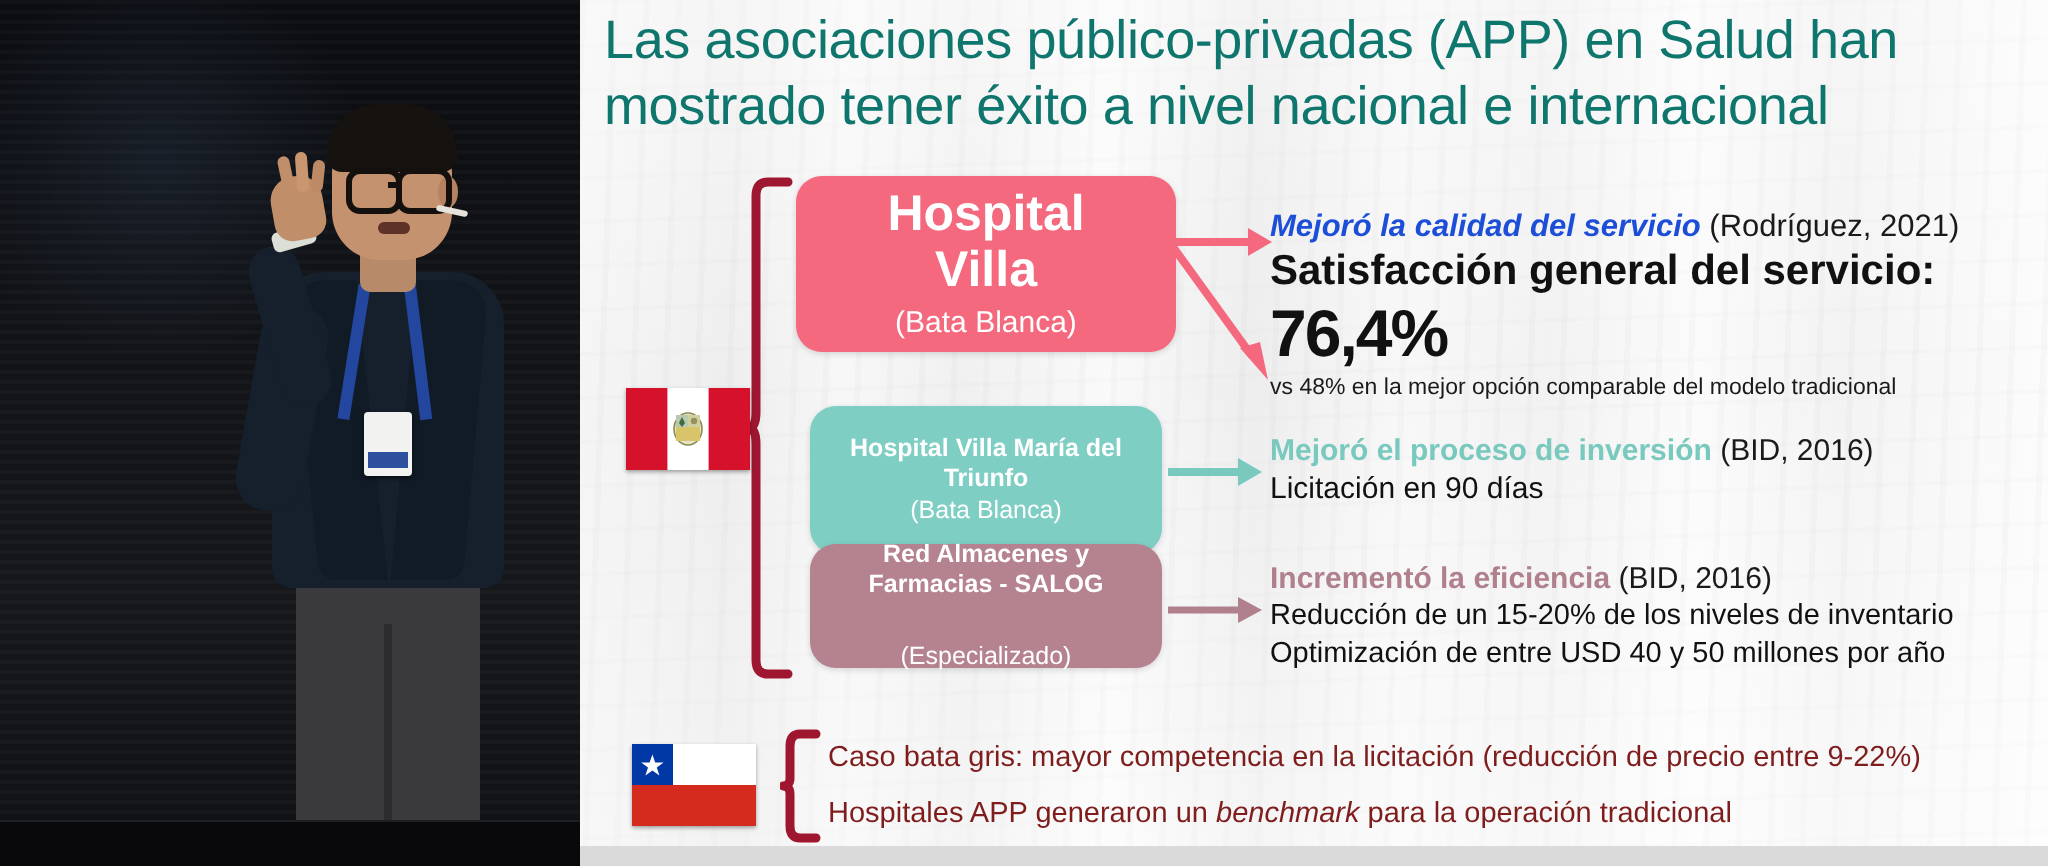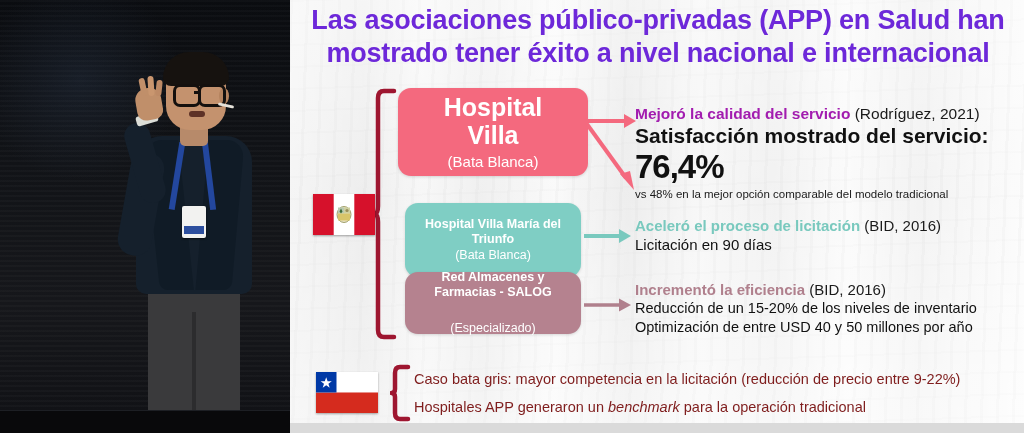--- a/index.html
+++ b/index.html
@@ -63,22 +63,22 @@
         linear-gradient(90deg,#d3d3d3 0%,#bdbdbd 10%,#e4e4e4 18%,#cfcfcf 26%,#f0f0f0 36%,#c9c9c9 46%,
                         #e6e6e6 56%,#d0d0d0 66%,#efefef 76%,#cacaca 86%,#ededed 100%),
         linear-gradient(180deg,#dcdcdc 0%,#cfcfcf 30%,#e2e2e2 60%,#d6d6d6 100%);}
   #slide .bg-streaks{position:absolute;inset:0;opacity:.5;
       background:repeating-linear-gradient(92deg,rgba(120,120,120,.10) 0 3px,rgba(255,255,255,0) 3px 16px),
                  repeating-linear-gradient(178deg,rgba(150,150,150,.08) 0 2px,rgba(255,255,255,0) 2px 22px);}
   #slide .bg-wash{position:absolute;inset:0;background:linear-gradient(180deg,rgba(255,255,255,.55),rgba(255,255,255,.30) 45%,rgba(255,255,255,.58));}
   #slide .bottom-strip{position:absolute;left:0;bottom:0;width:100%;height:10px;background:#dadada;}
 
   
-  #title{position:absolute;left:12px;top:4px;width:712px;text-align:center;color:#6d28d9;
-      font-size:27px;line-height:33px;font-weight:700;letter-spacing:-.2px;}
+  #title{position:absolute;left:12px;top:4px;width:712px;text-align:left;color:#0f766e;
+      font-size:27px;line-height:33px;font-weight:400;letter-spacing:-.2px;}
 
   
   .box{position:absolute;border-radius:13px;color:#fff;text-align:center;
        display:flex;flex-direction:column;align-items:center;justify-content:center;
        box-shadow:0 1px 3px rgba(0,0,0,.14);}
   .box .t1{font-weight:bold;}
   .box .t2{font-weight:400;}
 
   #box-barton{left:108px;top:88px;width:190px;height:88px;background:#f4697e;}
   #box-barton .t1{font-size:25px;line-height:28px;}
@@ -102,21 +102,21 @@
   .flag{position:absolute;box-shadow:0 1px 2px rgba(0,0,0,.35);}
   #flag-peru{left:23px;top:194px;width:62px;height:41px;}
   #flag-chile{left:26px;top:372px;width:62px;height:41px;}
 
   
   .rtext{position:absolute;color:#111;}
   .rhead{font-weight:bold;}
   .rsrc{font-weight:400;color:#1a1a1a;}
   #rt-1{left:345px;top:104px;width:380px;}
   #rt-1 .l1{font-size:15.5px;line-height:19px;}
-  #rt-1 .l1 .rhead{color:#a21caf;}
+  #rt-1 .l1 .rhead{color:#1d4ed8;font-style:italic;}
   #rt-1 .l2{font-size:21px;line-height:25px;font-weight:bold;color:#111;}
   #rt-1 .l3{font-size:33px;line-height:38px;font-weight:bold;color:#111;letter-spacing:-1px;}
   #rt-1 .l4{font-size:11.5px;line-height:15px;color:#1a1a1a;margin-top:1px;}
 
   #rt-2{left:345px;top:216px;width:380px;}
   #rt-2 .l1{font-size:15px;line-height:19px;}
   #rt-2 .l1 .rhead{color:#79c9be;}
   #rt-2 .l2{font-size:15px;line-height:20px;color:#111;}
 
   #rt-3{left:345px;top:280px;width:390px;}
@@ -247,28 +247,28 @@
         <line x1="1" y1="9" x2="36" y2="9" stroke="#B0808D" stroke-width="3.5"></line>
         <path d="M36 2.5 L48 9 L36 15.5 Z" fill="#B0808D"></path>
       </svg>
     </div>
 
     <div class="rtext" id="rt-1">
       <div class="l1">
         <span class="rhead">Mejoró la calidad del servicio</span>
         <span class="rsrc">(Rodríguez, 2021)</span>
       </div>
-      <div class="l2">Satisfacción mostrado del servicio:</div>
+      <div class="l2">Satisfacción general del servicio:</div>
       <div class="l3">76,4%</div>
       <div class="l4">vs 48% en la mejor opción comparable del modelo tradicional</div>
     </div>
 
     <div class="rtext" id="rt-2">
       <div class="l1">
-        <span class="rhead">Aceleró el proceso de licitación</span>
+        <span class="rhead">Mejoró el proceso de inversión</span>
         <span class="rsrc">(BID, 2016)</span>
       </div>
       <div class="l2">Licitación en 90 días</div>
     </div>
 
     <div class="rtext" id="rt-3">
       <div class="l1">
         <span class="rhead">Incrementó la eficiencia</span>
         <span class="rsrc">(BID, 2016)</span>
       </div>

